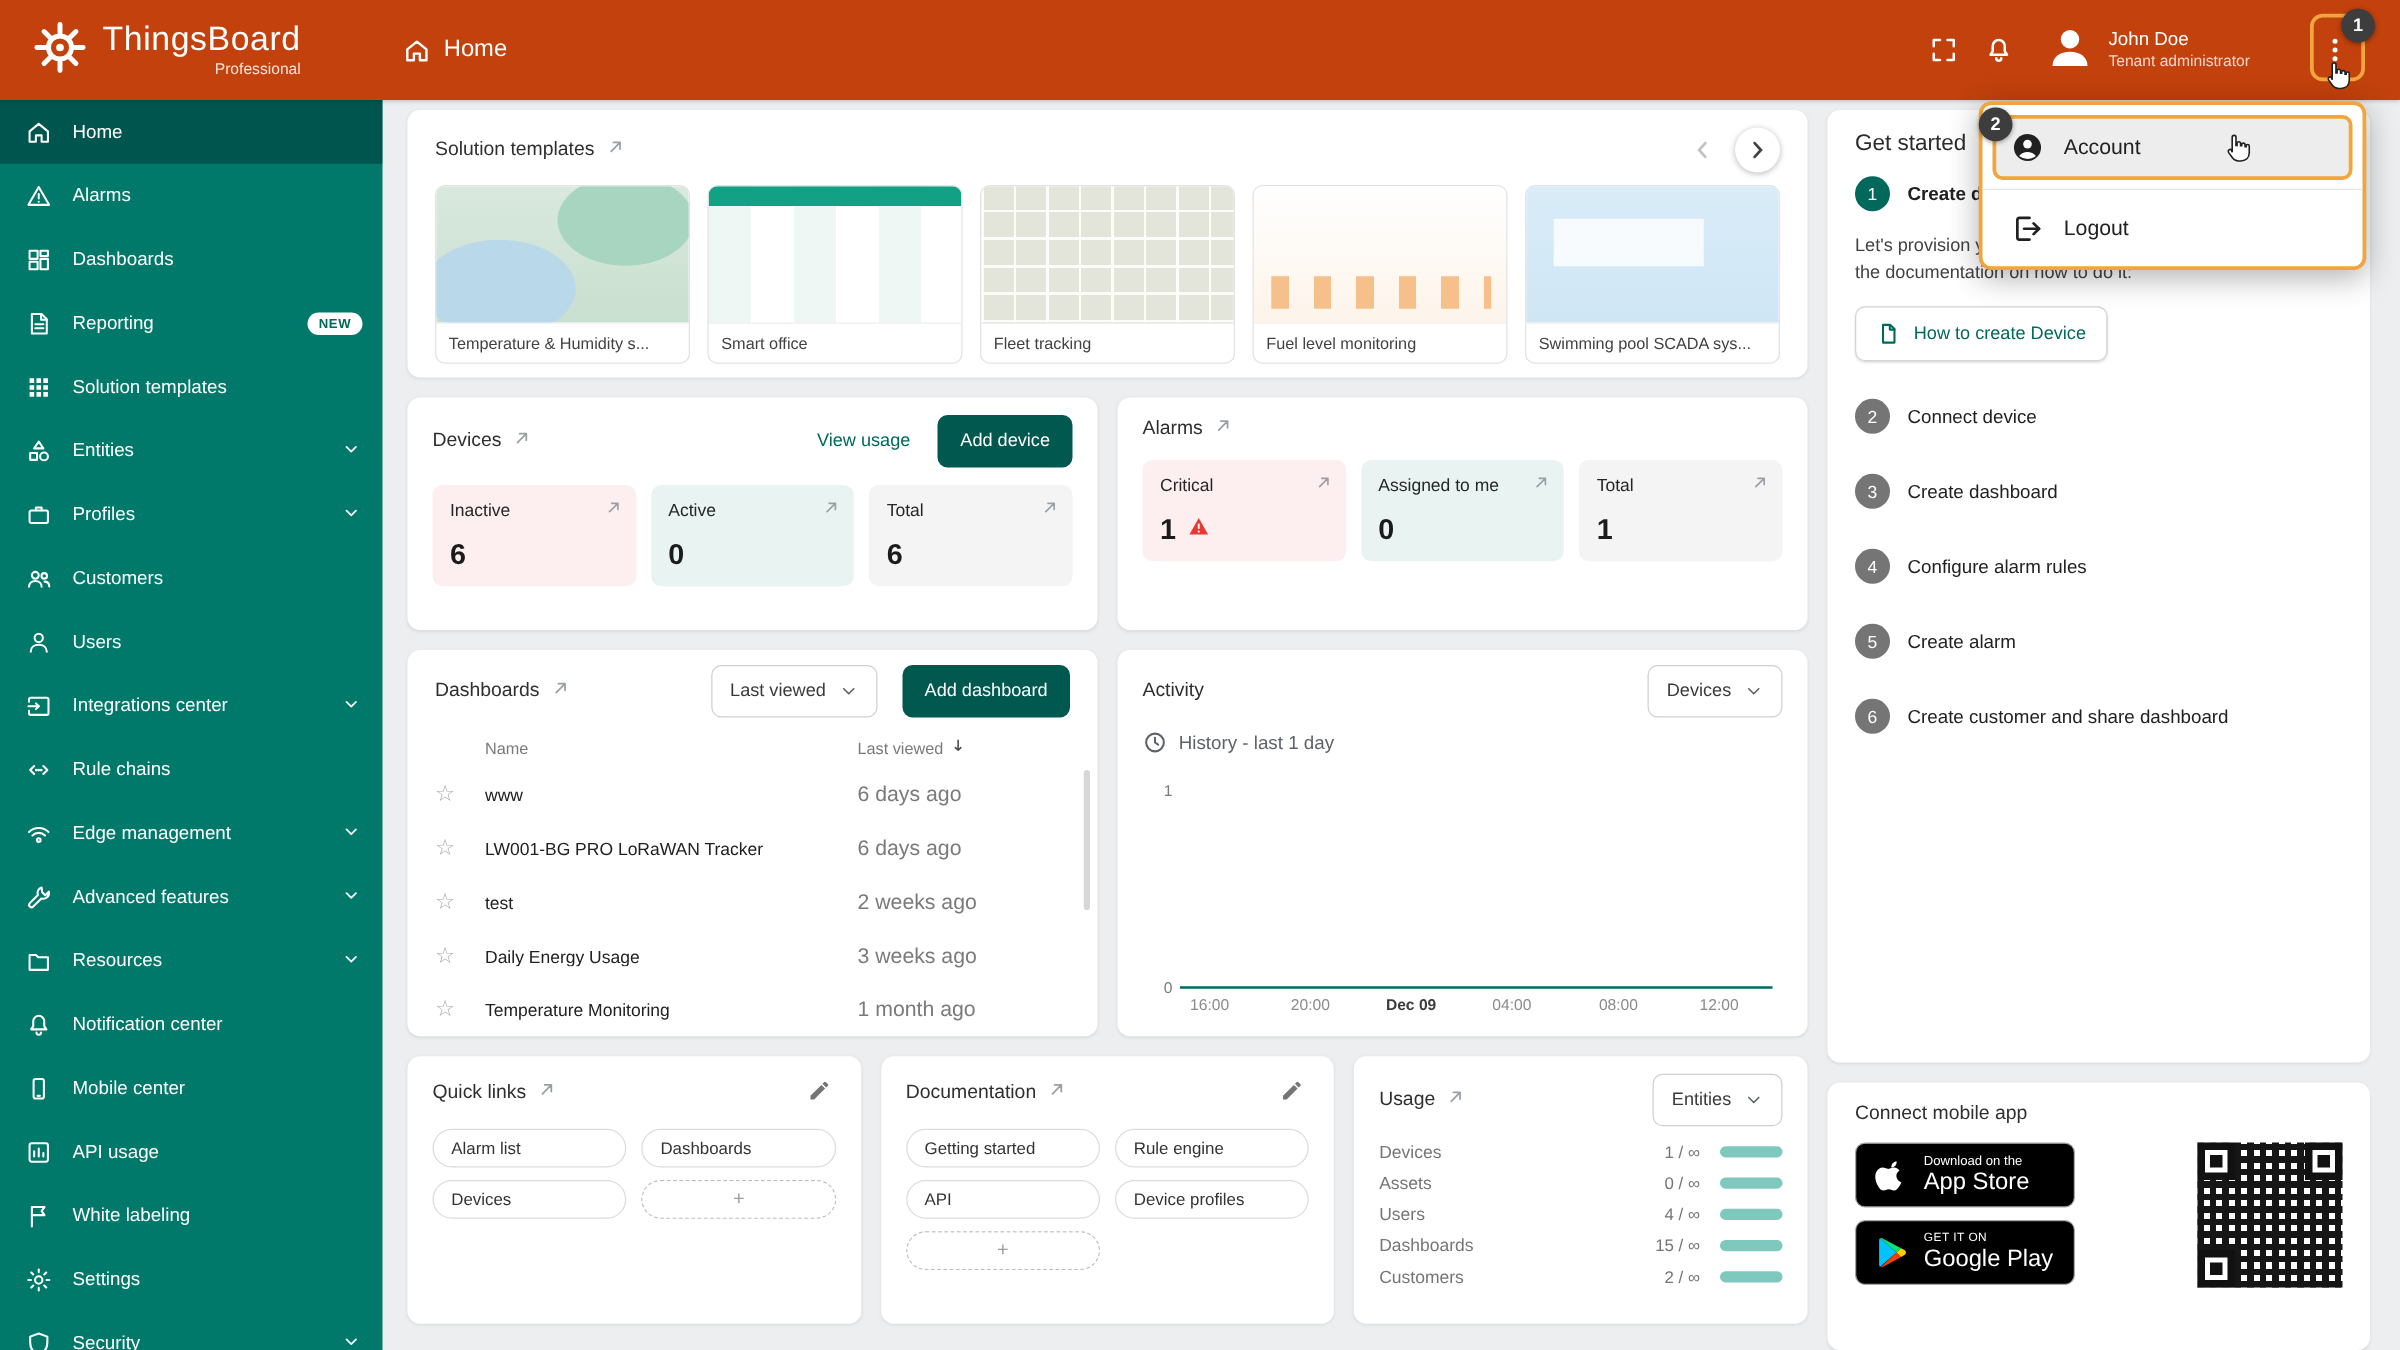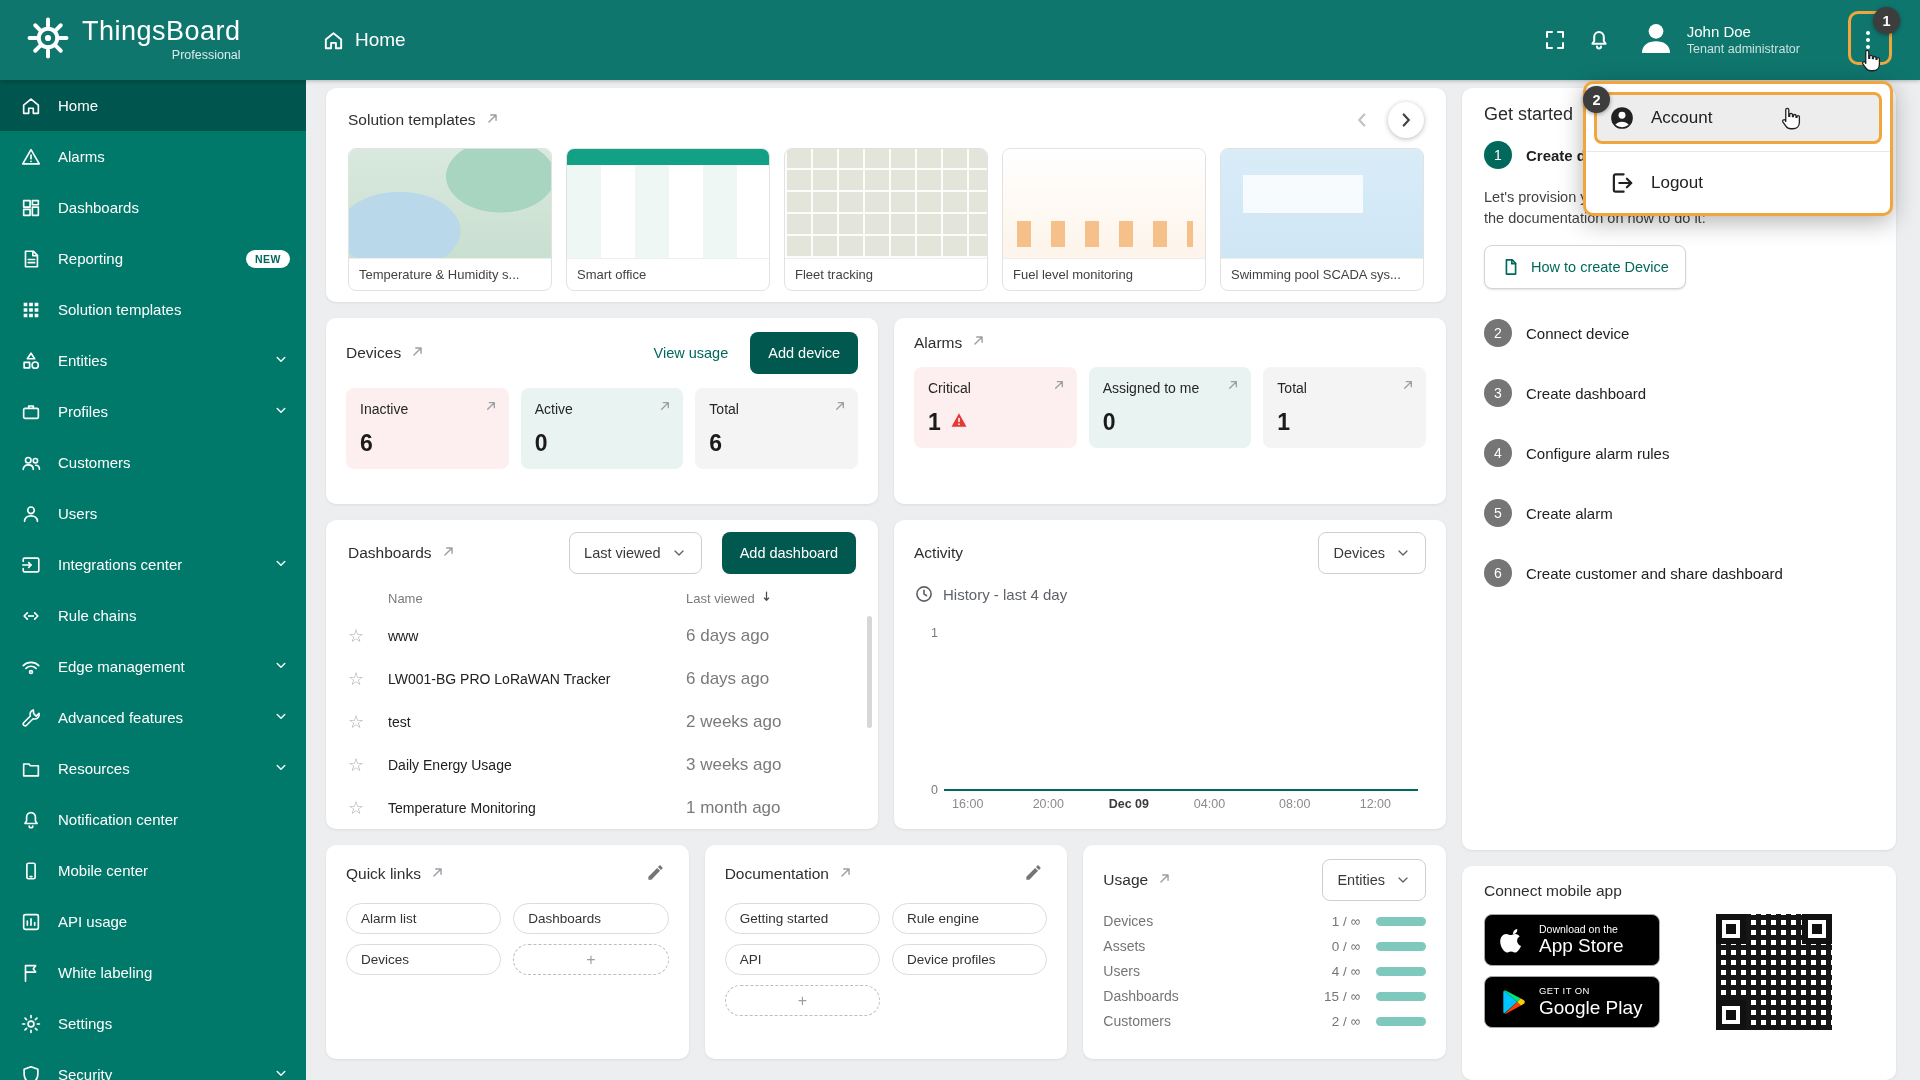--- a/index.html
+++ b/index.html
@@ -1,20 +1,20 @@
 <!DOCTYPE html>
 <html><head>
 <meta charset="utf-8">
 <style>
   * { margin:0; padding:0; box-sizing:border-box; }
   html,body { width:1920px; height:1080px; overflow:hidden;
     font-family:"Liberation Sans","DejaVu Sans",sans-serif; background:#eceef0; color:#212121; }
 
   
-  .topbar { position:fixed; top:0; left:0; width:1920px; height:80px; background:#0f766e;
+  .topbar { position:fixed; top:0; left:0; width:1920px; height:80px; background:#c2410c;
     display:flex; align-items:center; color:#fff; z-index:50; box-shadow:0 1px 4px rgba(0,0,0,.25); }
   .logo-wrap { width:306px; display:flex; align-items:center; gap:12px; padding-left:26px; flex:none; }
   .logo-gear svg { width:44px; height:44px; }
   .brand-text { display:flex; flex-direction:column; }
   .brand-name { font-size:27px; font-weight:400; letter-spacing:.5px; line-height:1; }
   .brand-sub { font-size:12.5px; opacity:.85; text-align:right; margin-top:3px; }
   .page-title-wrap { display:flex; align-items:center; gap:10px; margin-left:16px; }
   .page-title-wrap svg { width:23px; height:23px; }
   .page-title { font-size:19px; font-weight:500; }
   .top-spacer { flex:1; }
@@ -146,21 +146,21 @@
   .step-label { font-size:15px; color:#212121; }
   .step-label.bold { font-weight:bold; }
   .gs-desc { font-size:14.5px; color:#424242; line-height:1.45; margin:2px 0 16px; }
   .btn-outline { display:inline-flex; align-items:center; gap:10px; border:1px solid #d4d4d4;
     background:#fff; color:#00695c; font-size:14.5px; font-weight:500; height:44px; padding:0 16px;
     border-radius:8px; cursor:pointer; box-shadow:0 1px 2px rgba(0,0,0,.12); margin-bottom:14px; }
   .btn-outline svg { width:20px; height:20px; stroke:#00695c; fill:none; stroke-width:2; stroke-linecap:round; stroke-linejoin:round; }
 
   
   .mobile-card { height:214px; padding:16px 22px; }
-  .mobile-body { display:flex; margin-top:14px; gap:24px; align-items:flex-start; }
+  .mobile-body { display:flex; margin-top:14px; gap:24px; align-items:flex-start;justify-content:space-between; }
   .badges-col { display:flex; flex-direction:column; gap:10px; }
   .store-badge { width:176px; height:52px; background:#000; border:1px solid #a6a6a6; border-radius:8px;
     color:#fff; display:flex; align-items:center; gap:12px; padding:0 14px; cursor:pointer; }
   .store-badge svg { width:28px; height:28px; flex:none; }
   .badge-text { display:flex; flex-direction:column; line-height:1.15; }
   .badge-small { font-size:10.5px; }
   .badge-big { font-size:19px; font-weight:500; }
   .gp .badge-small { text-transform:uppercase; letter-spacing:.4px; font-size:9.5px; }
   .qr { width:116px; height:116px; position:relative; margin-left:32px;
     background-image:repeating-linear-gradient(0deg,#161616 0 5px,transparent 5px 10px),
@@ -648,21 +648,21 @@
             <svg viewBox="0 0 24 24">
                 <path d="M6 9l6 6 6-6"></path>
               </svg>
           </div>
         </div>
         <div class="history-row">
           <svg viewBox="0 0 24 24">
               <circle cx="12" cy="12" r="8.5"></circle>
               <path d="M12 7.5V12l3 2"></path>
             </svg>
-          <span>History - last 4 day</span>
+          <span>History - last 1 day</span>
         </div>
         <div class="chart-wrap">
           <div class="plot">
             <span class="ylab top">1</span>
             <span class="ylab bottom">0</span>
             <div class="plot-line"></div>
           </div>
           <div class="xticks">
             <span class="xt xt0">16:00</span>
             <span class="xt xt1">20:00</span>

